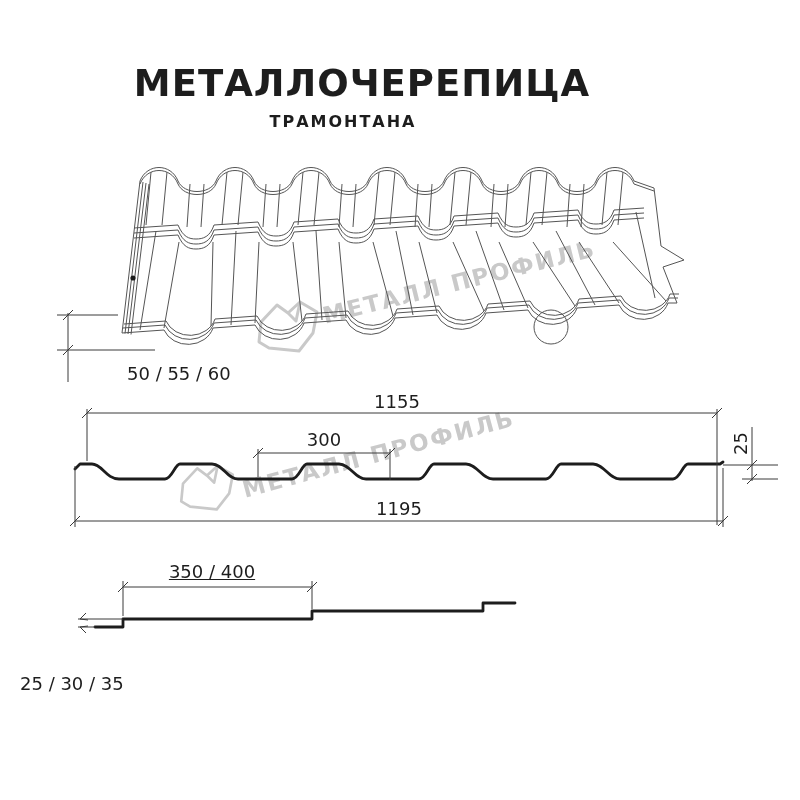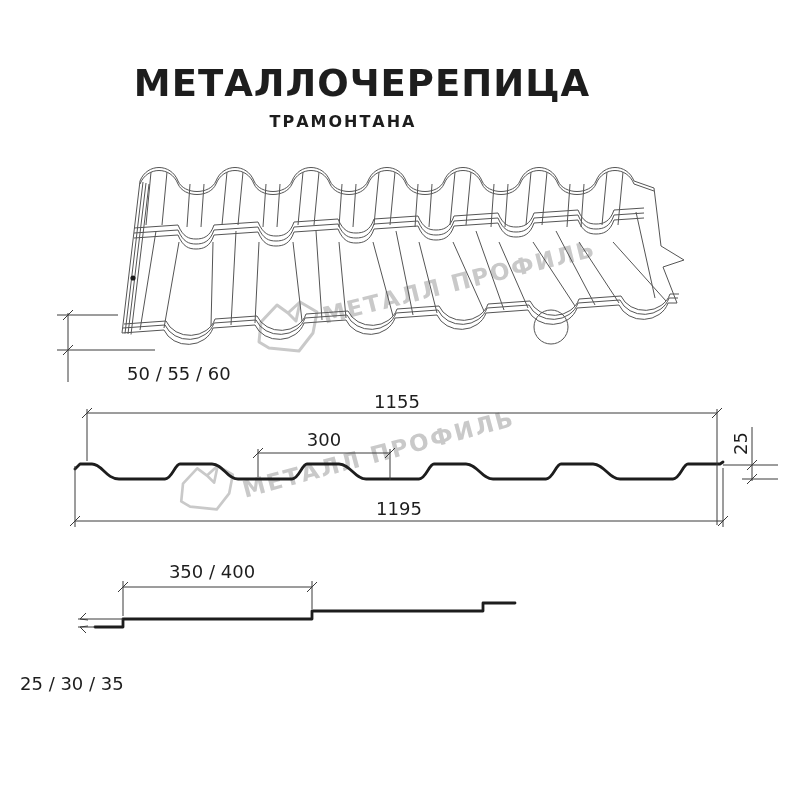--- a/index.html
+++ b/index.html
@@ -142,15 +142,15 @@
   <div class="title">МЕТАЛЛОЧЕРЕПИЦА</div>
   <div class="subtitle">ТРАМОНТАНА</div>
 
   <div class="lbl" style="left:83px;top:363px;margin-left:44px;">50 / 55 / 60</div>
 
   <div class="lbl ctr" style="left:397px;top:391px;">1155</div>
   <div class="lbl ctr" style="left:324px;top:429px;">300</div>
   <div class="lbl rot90" style="left:729px;top:433px;">25</div>
   <div class="lbl ctr" style="left:399px;top:498px;">1195</div>
 
-  <div class="lbl ctr" style="left:212px;top:561px;">350 / 400</div>
+  <div class="lbl ctr" style="left:212px;top:561px;text-decoration:underline;">350 / 400</div>
   <div class="lbl" style="left:20px;top:634px;margin-top:39px;">25 / 30 / 35</div>
 </div>
 
 </body></html>

